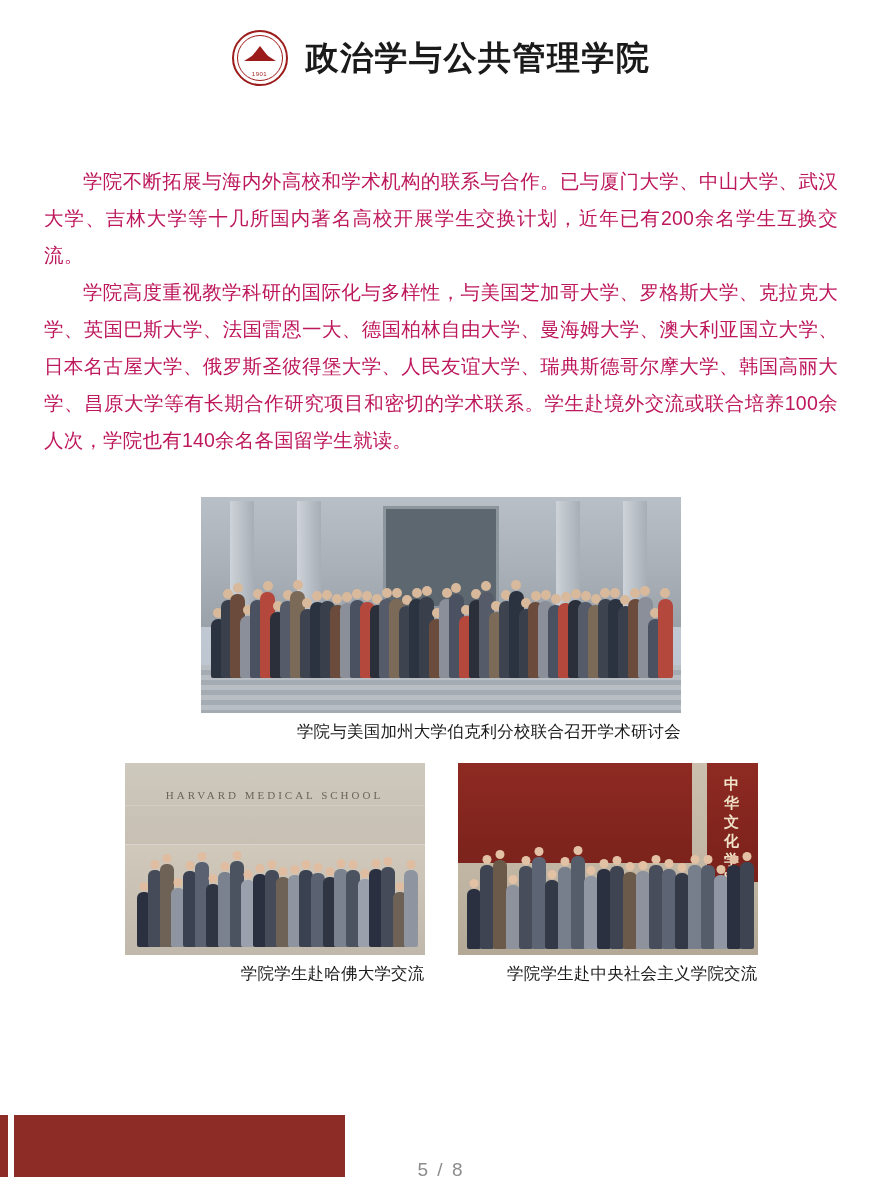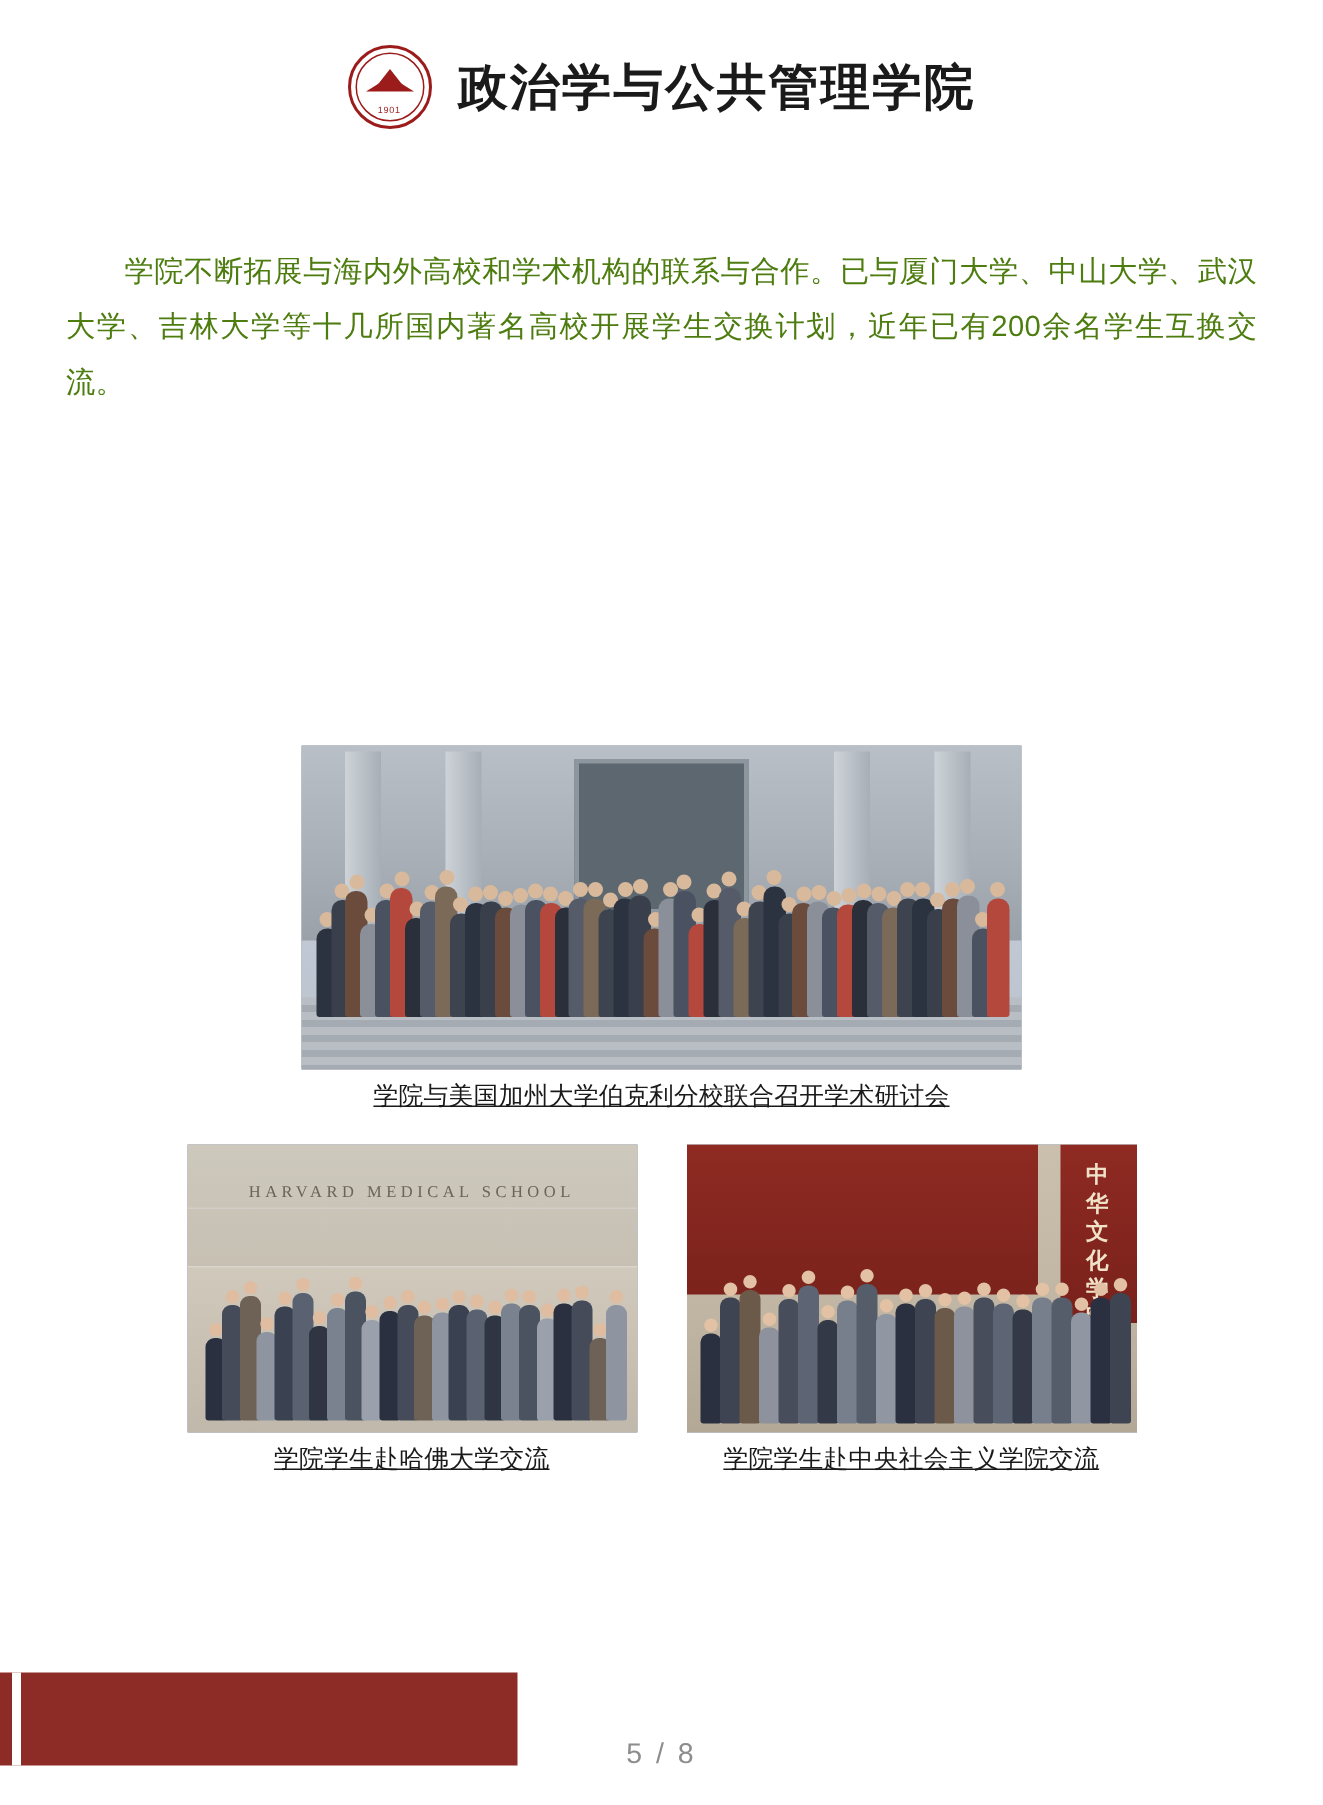--- a/index.html
+++ b/index.html
@@ -117,21 +117,21 @@
   .article {
     position: absolute;
     top: 163px;
     left: 44px;
     width: 794px;
   }
   .para {
     font-family: "Liberation Sans", sans-serif;
     font-size: 19.5px;
     line-height: 37px;
-    color: #4d7c0f;
+    color: #be185d;
     text-indent: 2em;
     text-align: justify;
     margin: 0 0 0 0;
     letter-spacing: 0.2px;
   }
 
   
   .figures {
     position: absolute;
     top: 497px;
@@ -145,27 +145,26 @@
   .photo {
     position: relative;
     overflow: hidden;
     background: #7f8691;
   }
   .photo-main {
     width: 480px;
     height: 216px;
   }
   .caption {
-    text-align: center;
+    text-align: right;
     font-size: 16.5px;
     color: #1a1a1a;
     margin-top: 7px;
     line-height: 22px;
     letter-spacing: 0.2px;
-    text-decoration: underline;
   }
   .fig-row {
     display: flex;
     justify-content: center;
     gap: 33px;
     margin-top: 21px;
   }
   .photo-sub {
     width: 300px;
     height: 192px;
@@ -362,20 +361,21 @@
       <span class="mtn2"></span>
       <span class="mtn"></span>
       <span class="yr">1901</span>
     </div>
   </div>
   <div class="header-title">政治学与公共管理学院</div>
 </div>
 
 <div class="article">
   <p class="para">学院不断拓展与海内外高校和学术机构的联系与合作。已与厦门大学、中山大学、武汉大学、吉林大学等十几所国内著名高校开展学生交换计划，近年已有200余名学生互换交流。</p>
+  <p class="para">学院高度重视教学科研的国际化与多样性，与美国芝加哥大学、罗格斯大学、克拉克大学、英国巴斯大学、法国雷恩一大、德国柏林自由大学、曼海姆大学、澳大利亚国立大学、日本名古屋大学、俄罗斯圣彼得堡大学、人民友谊大学、瑞典斯德哥尔摩大学、韩国高丽大学、昌原大学等有长期合作研究项目和密切的学术联系。学生赴境外交流或联合培养100余人次，学院也有140余名各国留学生就读。</p>
 </div>
 
 <div class="figures">
 
   <div class="fig-top">
     <div class="photo photo-main">
       <div class="p1-sky"></div>
       <div class="p1-building"></div>
       <div class="p1-col" style="left:6%"></div>
       <div class="p1-col" style="left:20%"></div>

